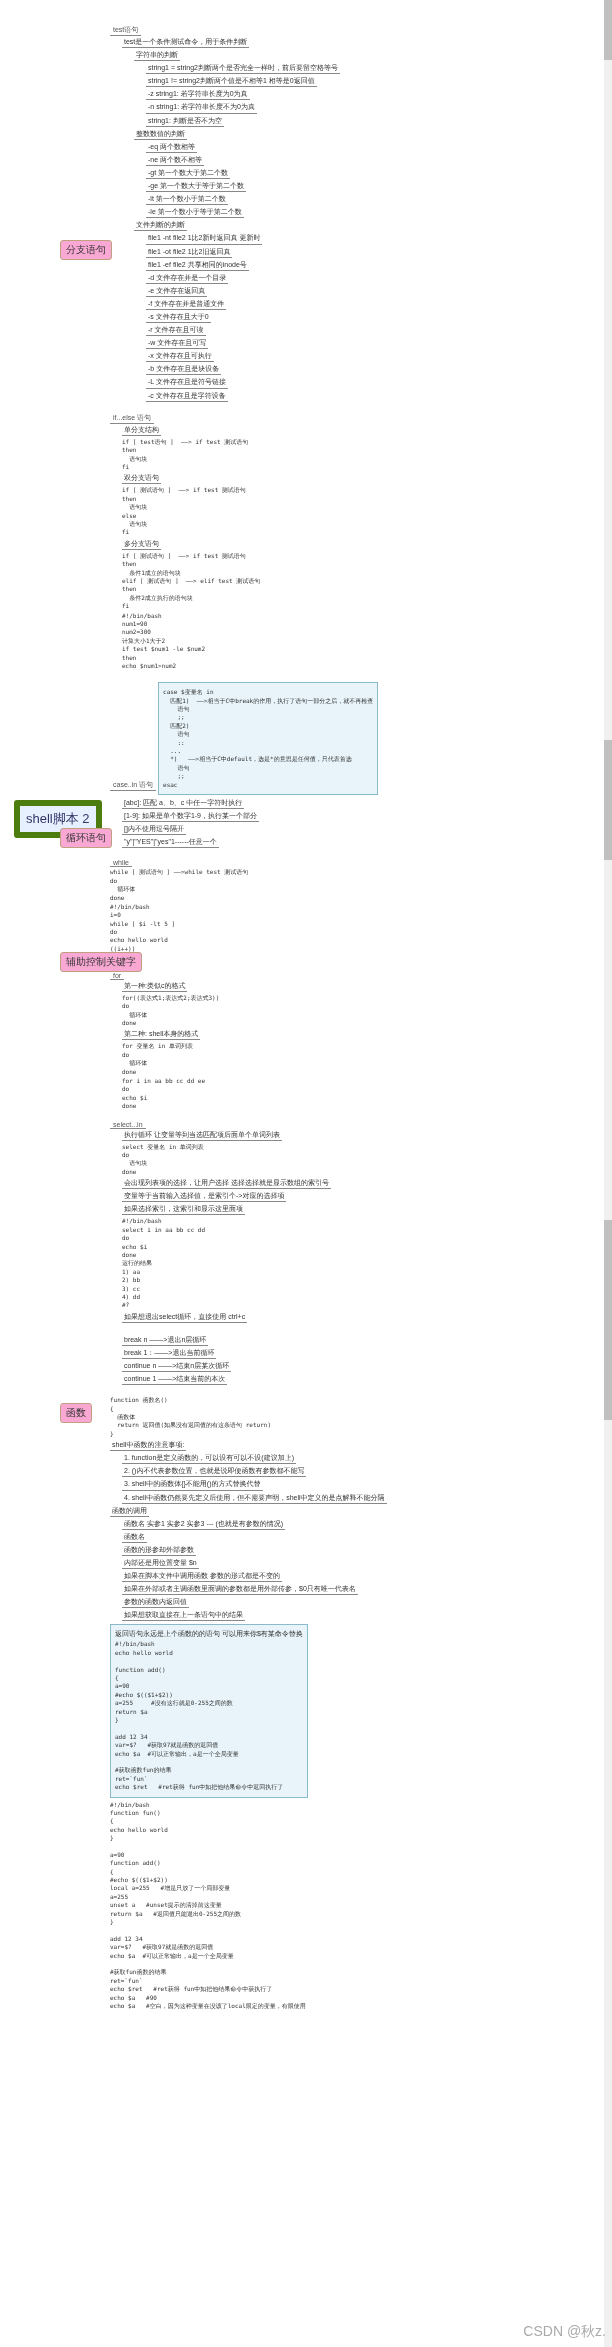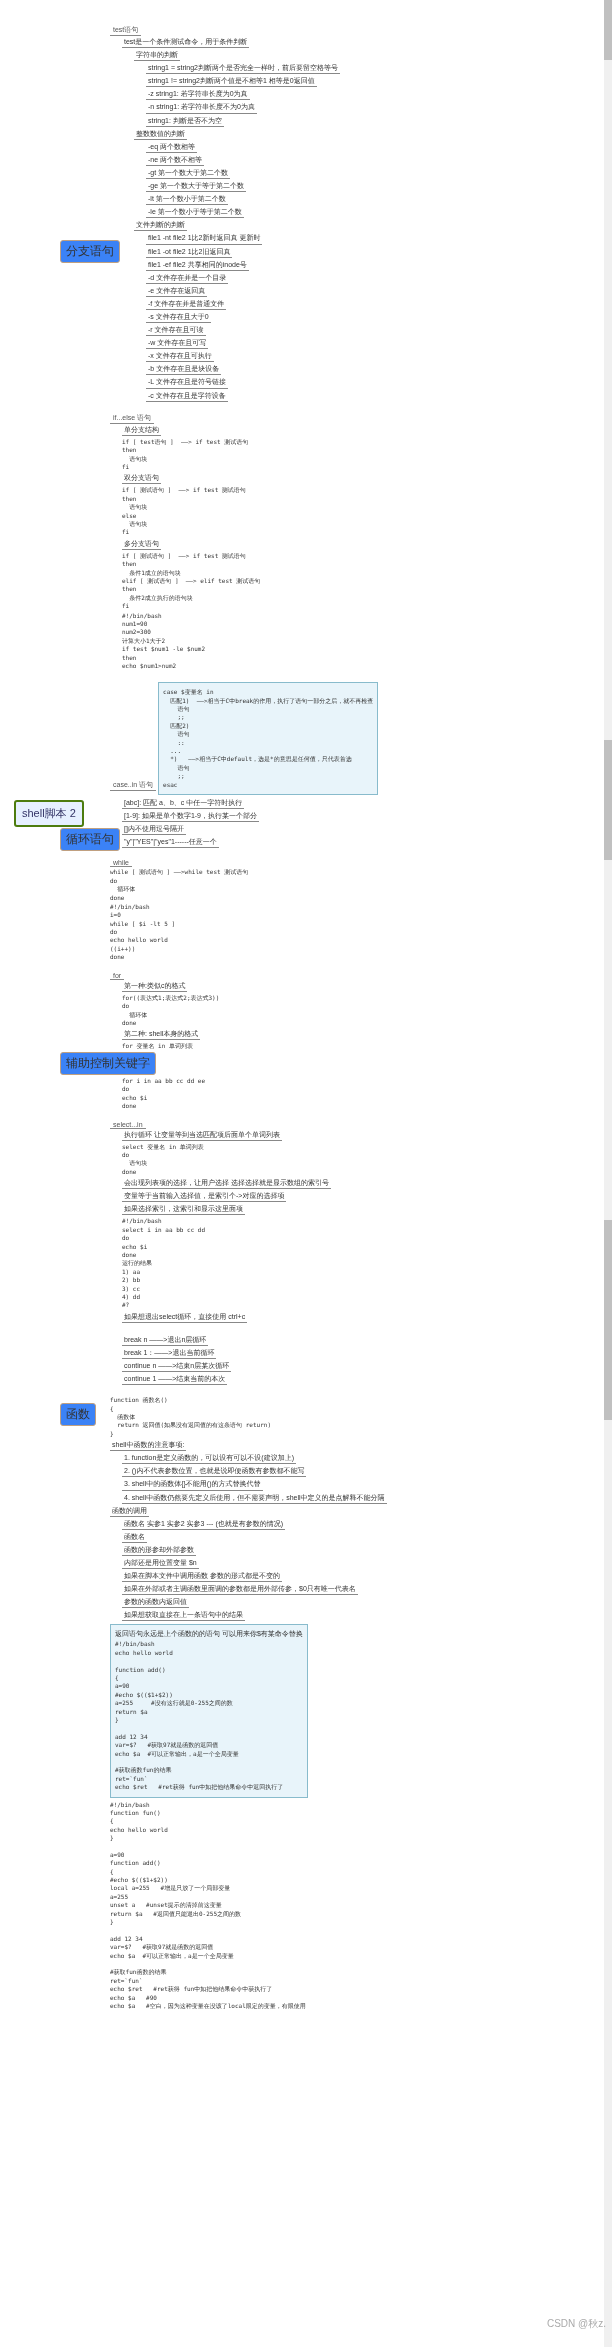--- a/index.html
+++ b/index.html
@@ -1,24 +1,24 @@
 <!DOCTYPE html>
 <html><head>
 <meta charset="utf-8">
 <style>
 body{margin:0;font-family:sans-serif;font-size:7px;background:#fff;width:612px;color:#333}
 .mindmap{position:relative;padding:10px 0}
-.root{position:absolute;left:14px;top:800px;background:#e6f0ff;border:2px solid #4d7c0f;border-radius:3px;padding:4px 6px;font-size:11px;color:#336}
-.lvl1{position:absolute;left:60px;border:1px solid #c0a080;border-radius:3px;padding:2px 5px;background:#3b82f6;font-size:12px}
+.root{position:absolute;left:14px;top:800px;background:#e6f0ff;border:6px solid #4d7c0f;border-radius:3px;padding:4px 6px;font-size:13px;color:#336}
+.lvl1{position:absolute;left:60px;border:1px solid #c0a080;border-radius:3px;padding:2px 5px;background:#f9a8d4;font-size:10px}
 .branch{margin-left:110px}
 .leaf{border-bottom:1px solid #888;display:inline-block;padding:0 2px 1px 2px;margin:1px 0;line-height:1.3}
 .group{margin-left:12px}
 .callout{background:#e8f4fa;border:1px solid #8bc;padding:4px;margin:2px 0;display:inline-block;max-width:280px}
 .code{font-family:monospace;white-space:pre;font-size:6px;line-height:1.4;margin:1px 0}
-.watermark{position:fixed;right:6px;bottom:16px;font-size:10px;color:#aaa}
+.watermark{position:fixed;right:6px;bottom:6px;font-size:14px;color:#aaa}
 .scrollbar{position:fixed;right:0;top:0;width:8px;height:100%;background:#f0f0f0}
 .scrollthumb{position:absolute;right:0;width:8px;background:#c0c0c0}
 .sect{margin:6px 0 10px 0}
 .hdr{border-bottom:1px solid #888;display:inline-block;padding:0 3px;font-size:7px;color:#555}
 </style>
 </head>
 <body>
 
 <div class="scrollbar">
   <div class="scrollthumb" style="top:0;height:60px"></div>
@@ -27,21 +27,21 @@
 </div>
 
 <div class="mindmap">
 
 <div class="root">shell脚本 2</div>
 
 <div class="lvl1" style="top:240px">分支语句</div>
 
 <div class="lvl1" style="top:828px">循环语句</div>
 
-<div class="lvl1" style="top:1052px">辅助控制关键字</div>
+<div class="lvl1" style="top:952px">辅助控制关键字</div>
 
 <div class="lvl1" style="top:1403px">函数</div>
 
 <div class="lvl1" style="top:2150px">local</div>
 
 <div class="branch">
 
 <div class="sect" style="margin-top:15px">
 <span class="hdr">test语句</span>
 <div class="group">

